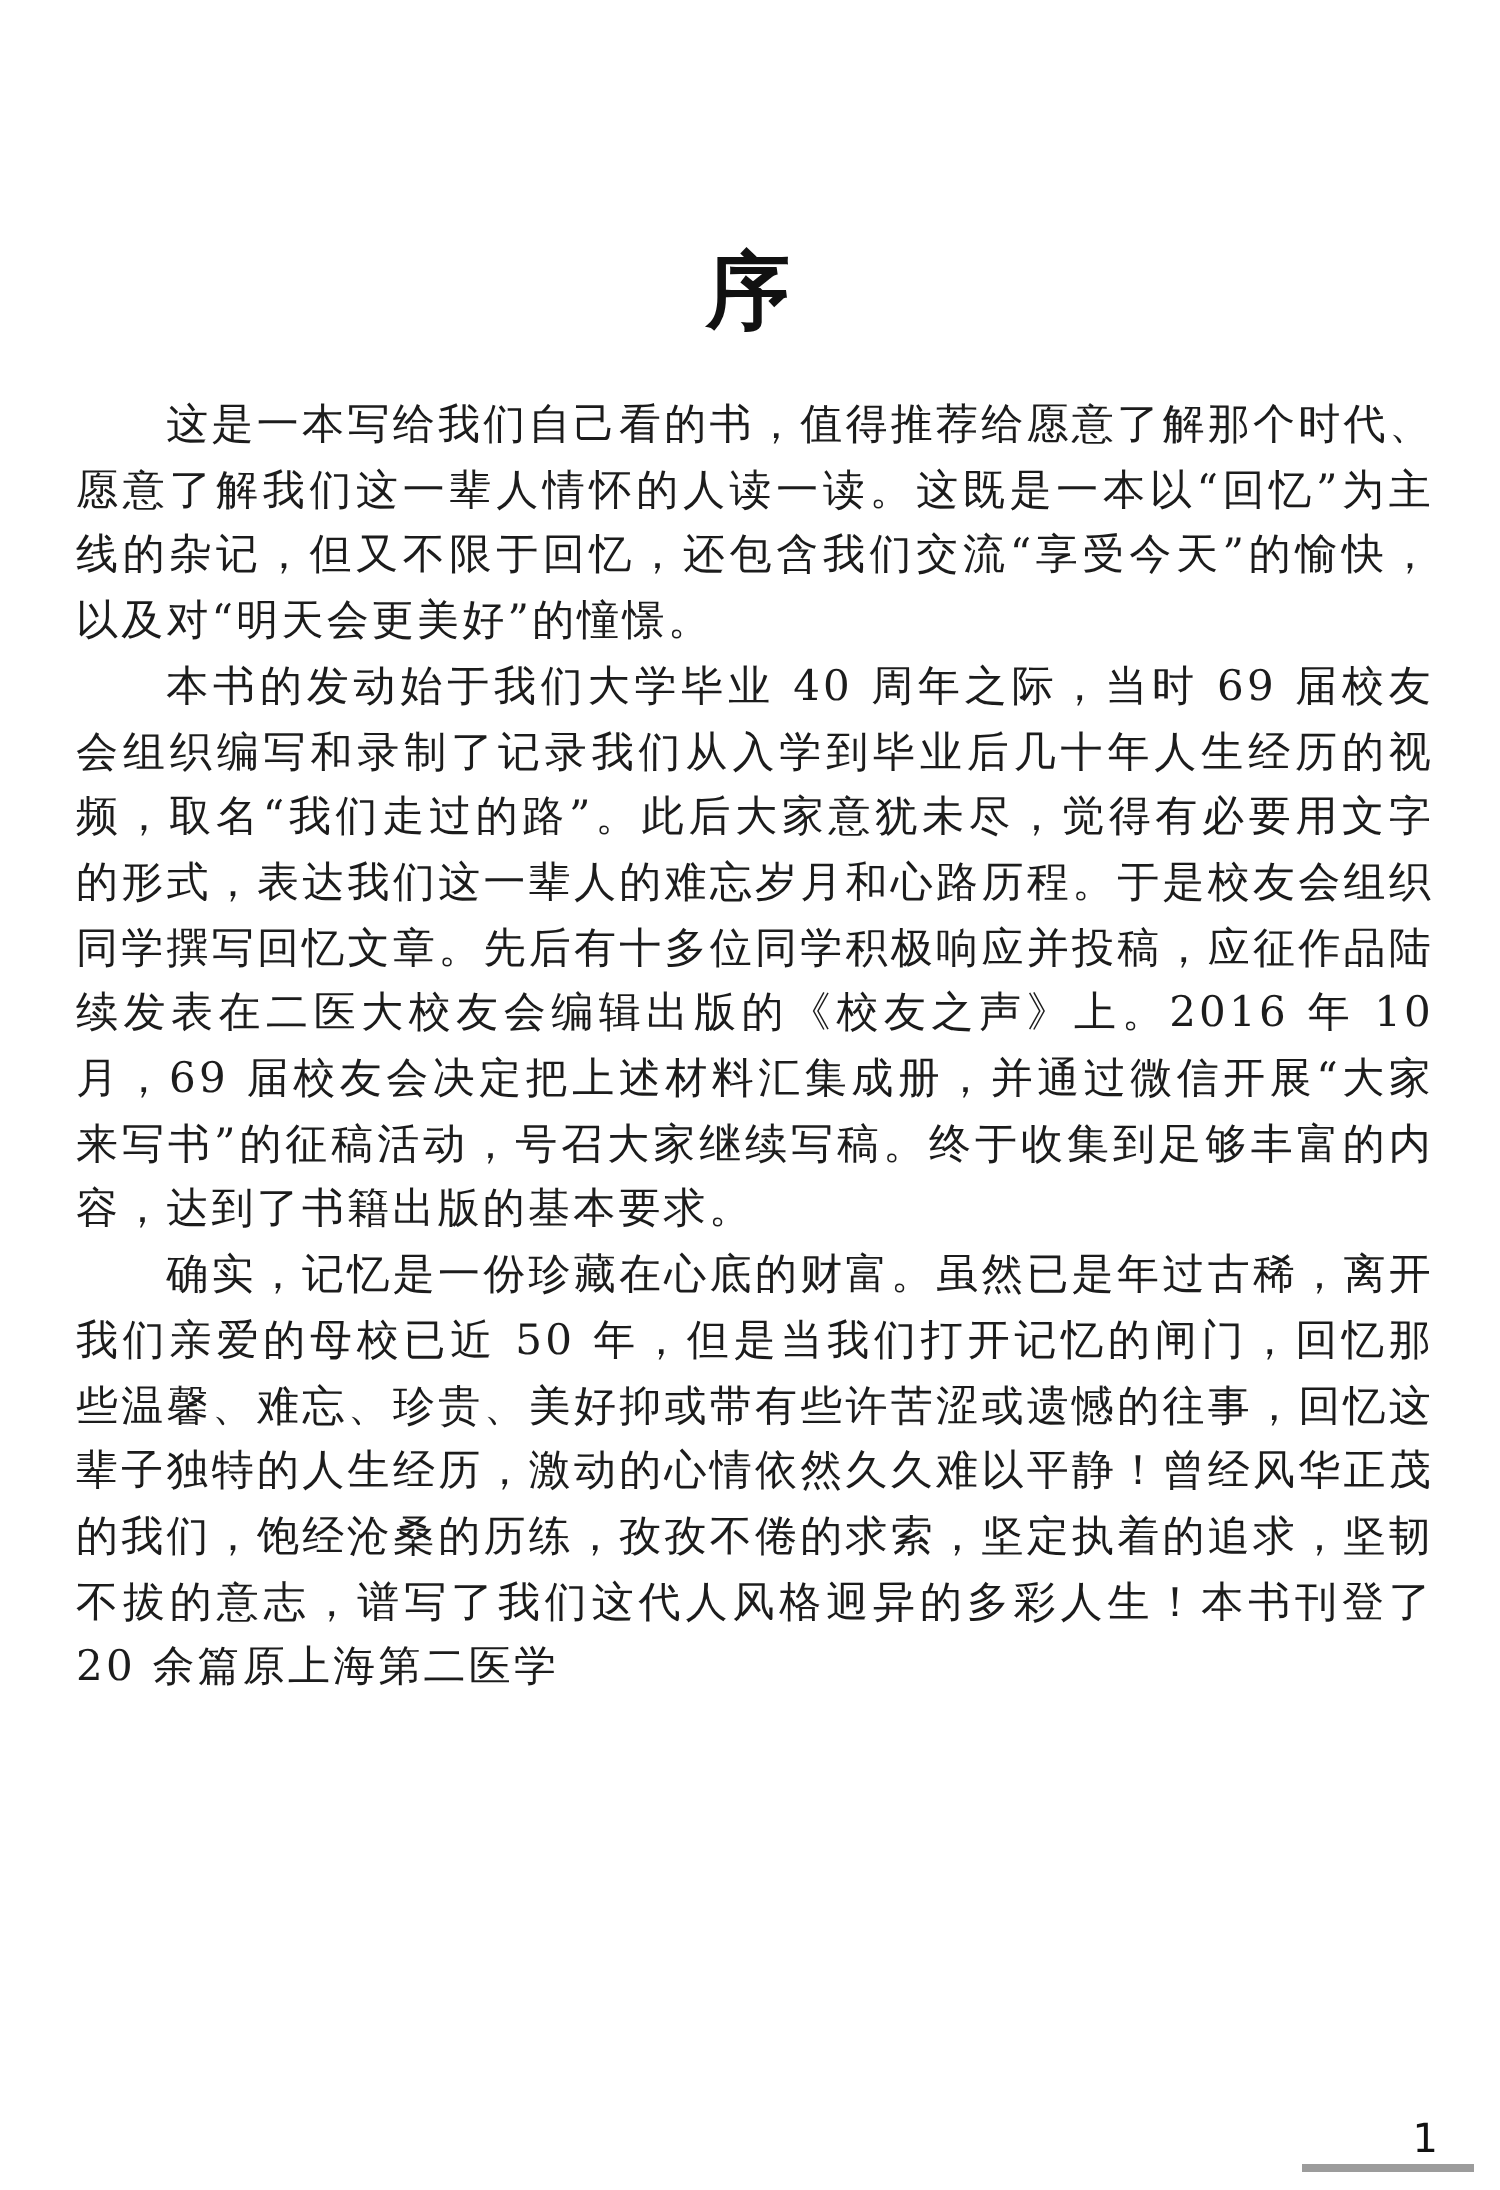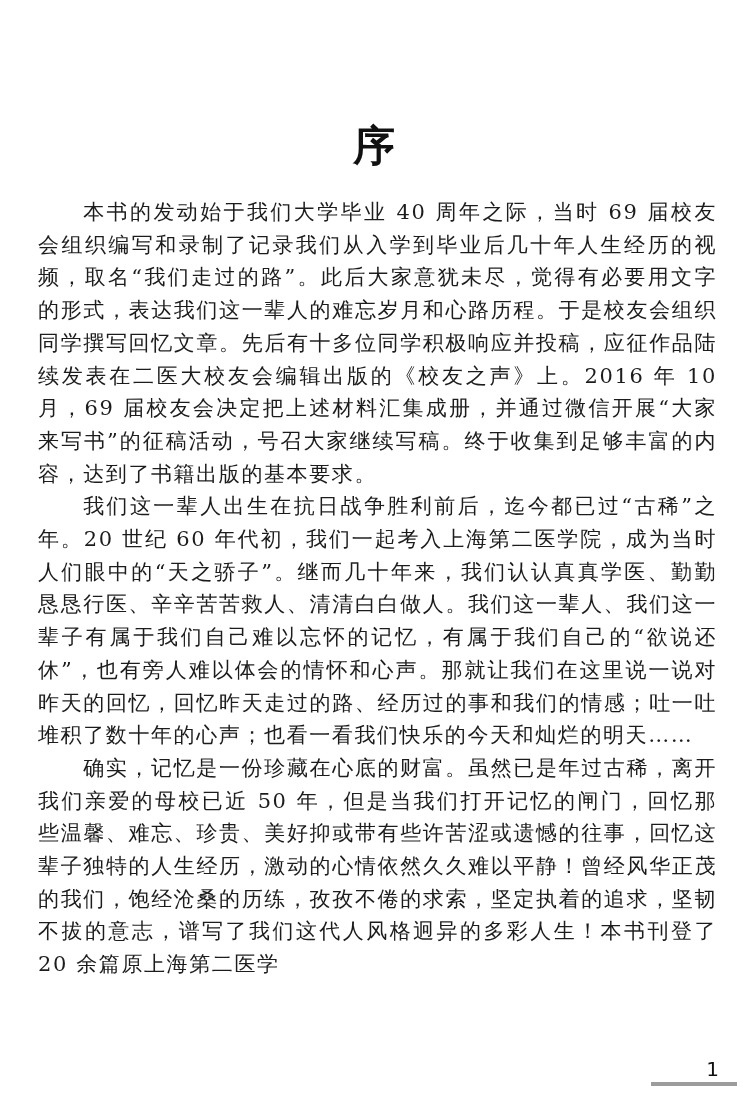--- a/index.html
+++ b/index.html
@@ -73,22 +73,22 @@
   }
 </style>
 </head>
 <body>
 
 <div class="book-page">
 
   <h1 class="page-title">序</h1>
 
   <div class="body-text">
+    <p>这是一本写给我们自己看的书，值得推荐给愿意了解那个时代、愿意了解我们这一辈人情怀的人读一读。这既是一本以“回忆”为主线的杂记，但又不限于回忆，还包含我们交流“享受今天”的愉快，以及对“明天会更美好”的憧憬。</p>
     <p>本书的发动始于我们大学毕业 40 周年之际，当时 69 届校友会组织编写和录制了记录我们从入学到毕业后几十年人生经历的视频，取名“我们走过的路”。此后大家意犹未尽，觉得有必要用文字的形式，表达我们这一辈人的难忘岁月和心路历程。于是校友会组织同学撰写回忆文章。先后有十多位同学积极响应并投稿，应征作品陆续发表在二医大校友会编辑出版的《校友之声》上。2016 年 10 月，69 届校友会决定把上述材料汇集成册，并通过微信开展“大家来写书”的征稿活动，号召大家继续写稿。终于收集到足够丰富的内容，达到了书籍出版的基本要求。</p>
-    <p>我们这一辈人出生在抗日战争胜利前后，迄今都已过“古稀”之年。20 世纪 60 年代初，我们一起考入上海第二医学院，成为当时人们眼中的“天之骄子”。继而几十年来，我们认认真真学医、勤勤恳恳行医、辛辛苦苦救人、清清白白做人。我们这一辈人、我们这一辈子有属于我们自己难以忘怀的记忆，有属于我们自己的“欲说还休”，也有旁人难以体会的情怀和心声。那就让我们在这里说一说对昨天的回忆，回忆昨天走过的路、经历过的事和我们的情感；吐一吐堆积了数十年的心声；也看一看我们快乐的今天和灿烂的明天……</p>
     <p>确实，记忆是一份珍藏在心底的财富。虽然已是年过古稀，离开我们亲爱的母校已近 50 年，但是当我们打开记忆的闸门，回忆那些温馨、难忘、珍贵、美好抑或带有些许苦涩或遗憾的往事，回忆这辈子独特的人生经历，激动的心情依然久久难以平静！曾经风华正茂的我们，饱经沧桑的历练，孜孜不倦的求索，坚定执着的追求，坚韧不拔的意志，谱写了我们这代人风格迥异的多彩人生！本书刊登了 20 余篇原上海第二医学</p>
   </div>
 
   <div class="page-footer">
     <span class="page-number">1</span>
     <span class="footer-rule"></span>
   </div>
 
 </div>
 

